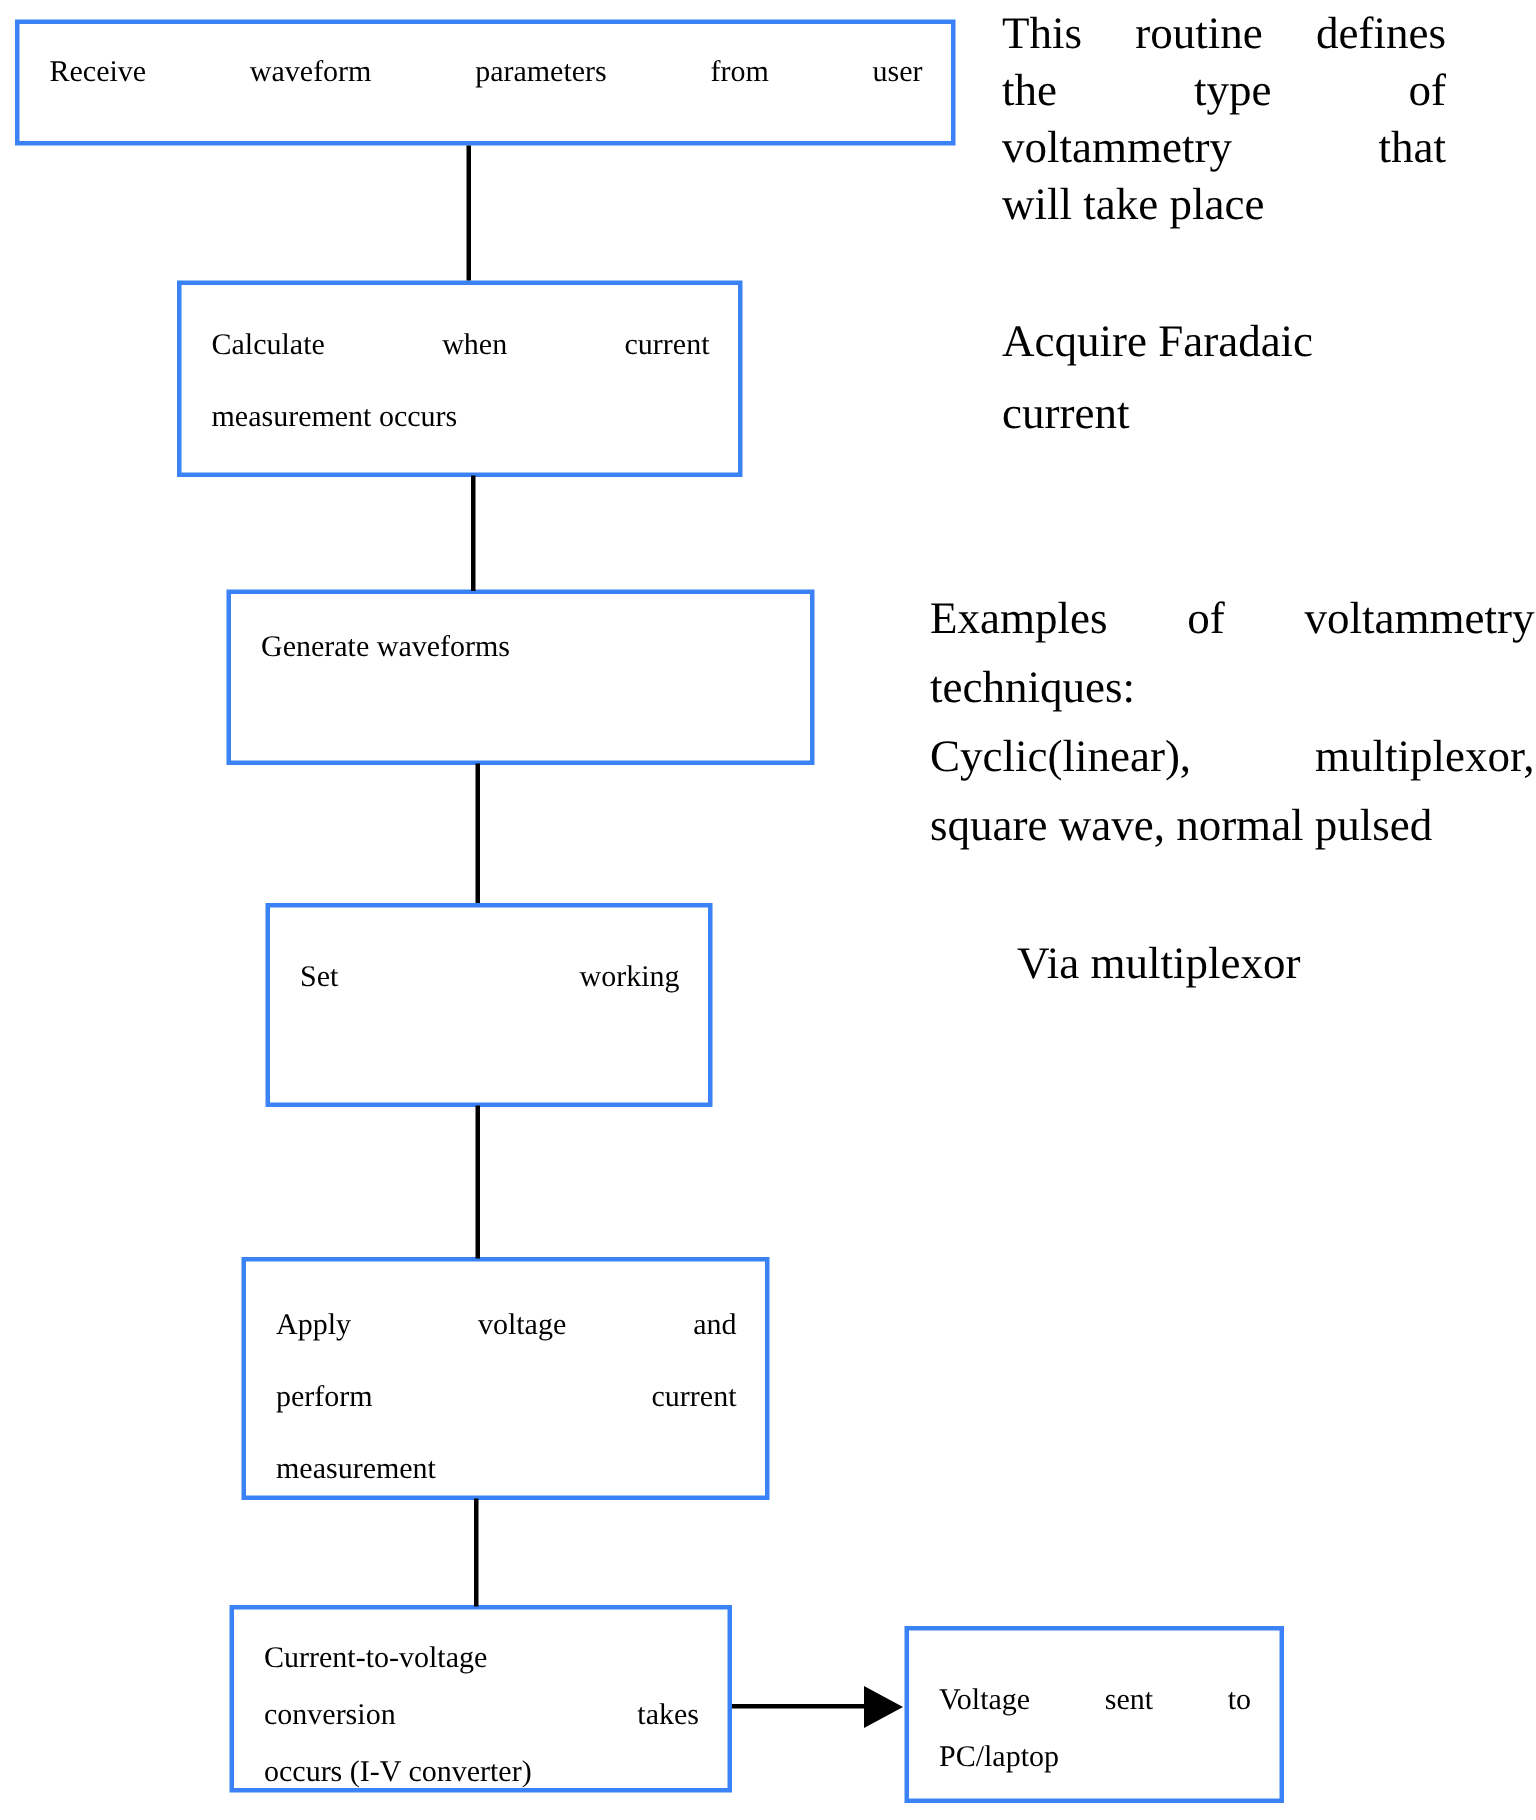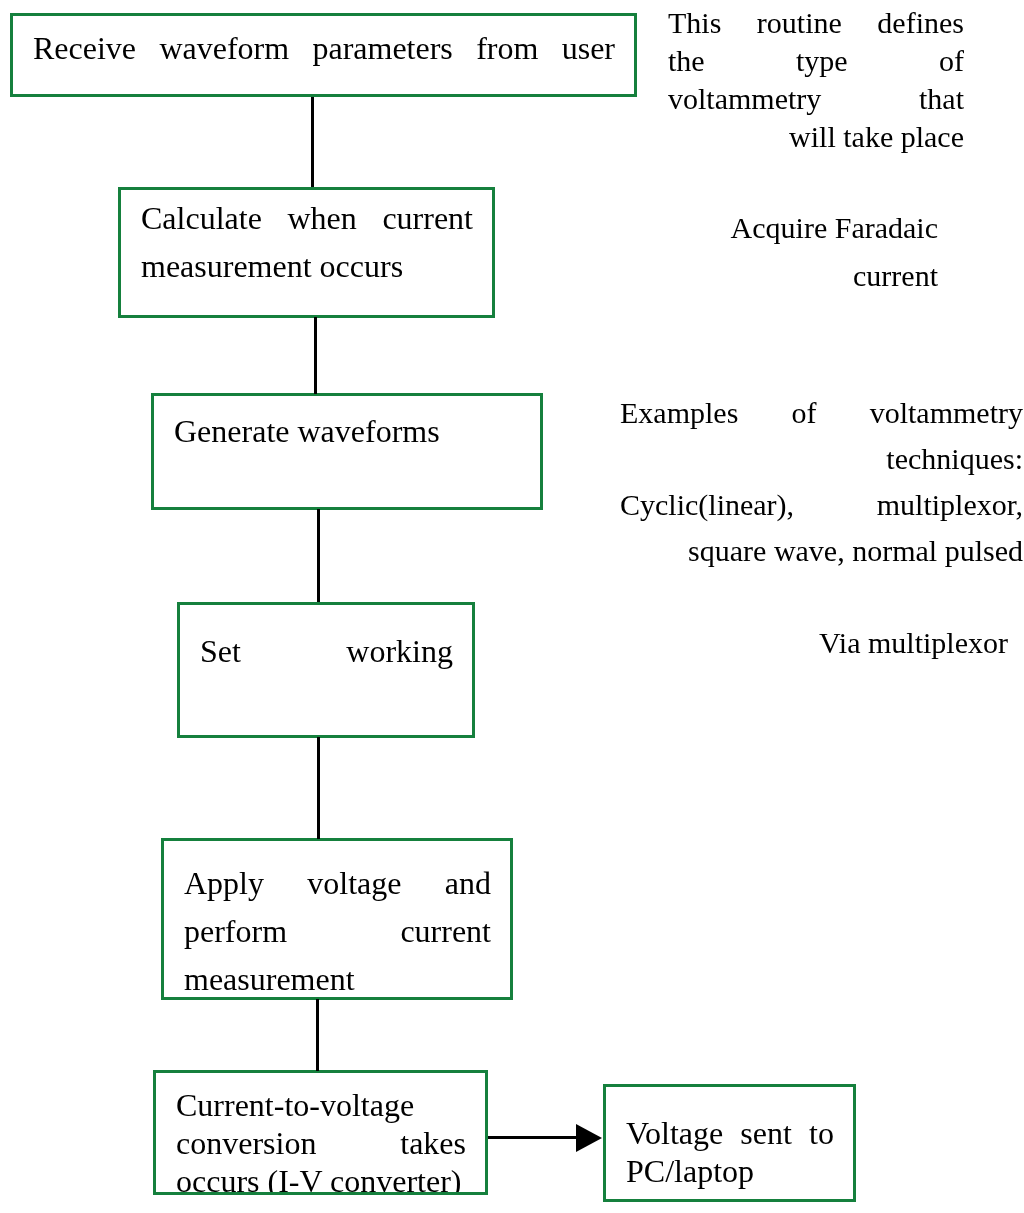--- a/index.html
+++ b/index.html
@@ -4,41 +4,41 @@
 <style>
   html,body { margin:0; padding:0; }
   body {
     width:1024px; height:1213px;
     background:#ffffff; color:#000000;
     font-family:"Liberation Serif","DejaVu Serif",serif;
     position:relative; overflow:hidden;
   }
   .canvas { position:absolute; left:0; top:0; width:1024px; height:1213px; }
   .box {
-    position:absolute; border:3px solid #15803d; box-sizing:border-box;
-    font-size:32px; overflow:hidden; background:#fff;
+    position:absolute; border:3px solid #3b82f6; box-sizing:border-box;
+    font-size:20px; overflow:hidden; background:#fff;
   }
   .ln { line-height:48px; padding:0 19px 0 20px; text-align:left; }
   .spread { text-align:justify; text-align-last:justify; }
   .b1 { left:10px;  top:13px;   width:627px; height:84px;  padding-top:8px; }
-  .b2 { left:118px; top:187px;  width:377px; height:131px; padding-top:4px; }
+  .b2 { left:118px; top:187px;  width:377px; height:131px; padding-top:16px; }
   .b3 { left:151px; top:393px;  width:392px; height:117px; padding-top:11px; }
   .b4 { left:177px; top:602px;  width:298px; height:136px; padding-top:22px; }
   .b5 { left:161px; top:838px;  width:352px; height:162px; padding-top:18px; }
   .b6 { left:153px; top:1070px; width:335px; height:125px; padding-top:13px; }
   .b7 { left:603px; top:1084px; width:253px; height:118px; padding-top:27px; }
   .b6 .ln, .b7 .ln { line-height:38px; }
   .vline { position:absolute; width:3px; background:#000; }
   .c1 { left:311px; top:97px;  height:90px; }
   .c2 { left:314px; top:317px; height:77px; }
   .c3 { left:317px; top:509px; height:93px; }
   .c4 { left:317px; top:737px; height:102px; }
   .c5 { left:316px; top:999px; height:72px; }
   .note { position:absolute; font-size:30px; }
-  .note .ln { padding:0;text-align:right; }
+  .note .ln { padding:0; }
   .n1 { left:668px; top:4px;   width:296px; }
   .n1 .ln { line-height:38px; }
   .n2 { left:668px; top:204px; width:270px; }
   .n3 { left:620px; top:390px; width:403px; }
   .n3 .ln { line-height:46px; }
   .n4 { left:646px; top:619px; width:330px;margin-left:32px; }
   .arrow-shaft { position:absolute; left:488px; top:1136px; width:89px; height:3px; background:#000; }
   .arrow-head {
     position:absolute; left:576px; top:1124px; width:0; height:0;
     border-top:14px solid transparent; border-bottom:14px solid transparent;

